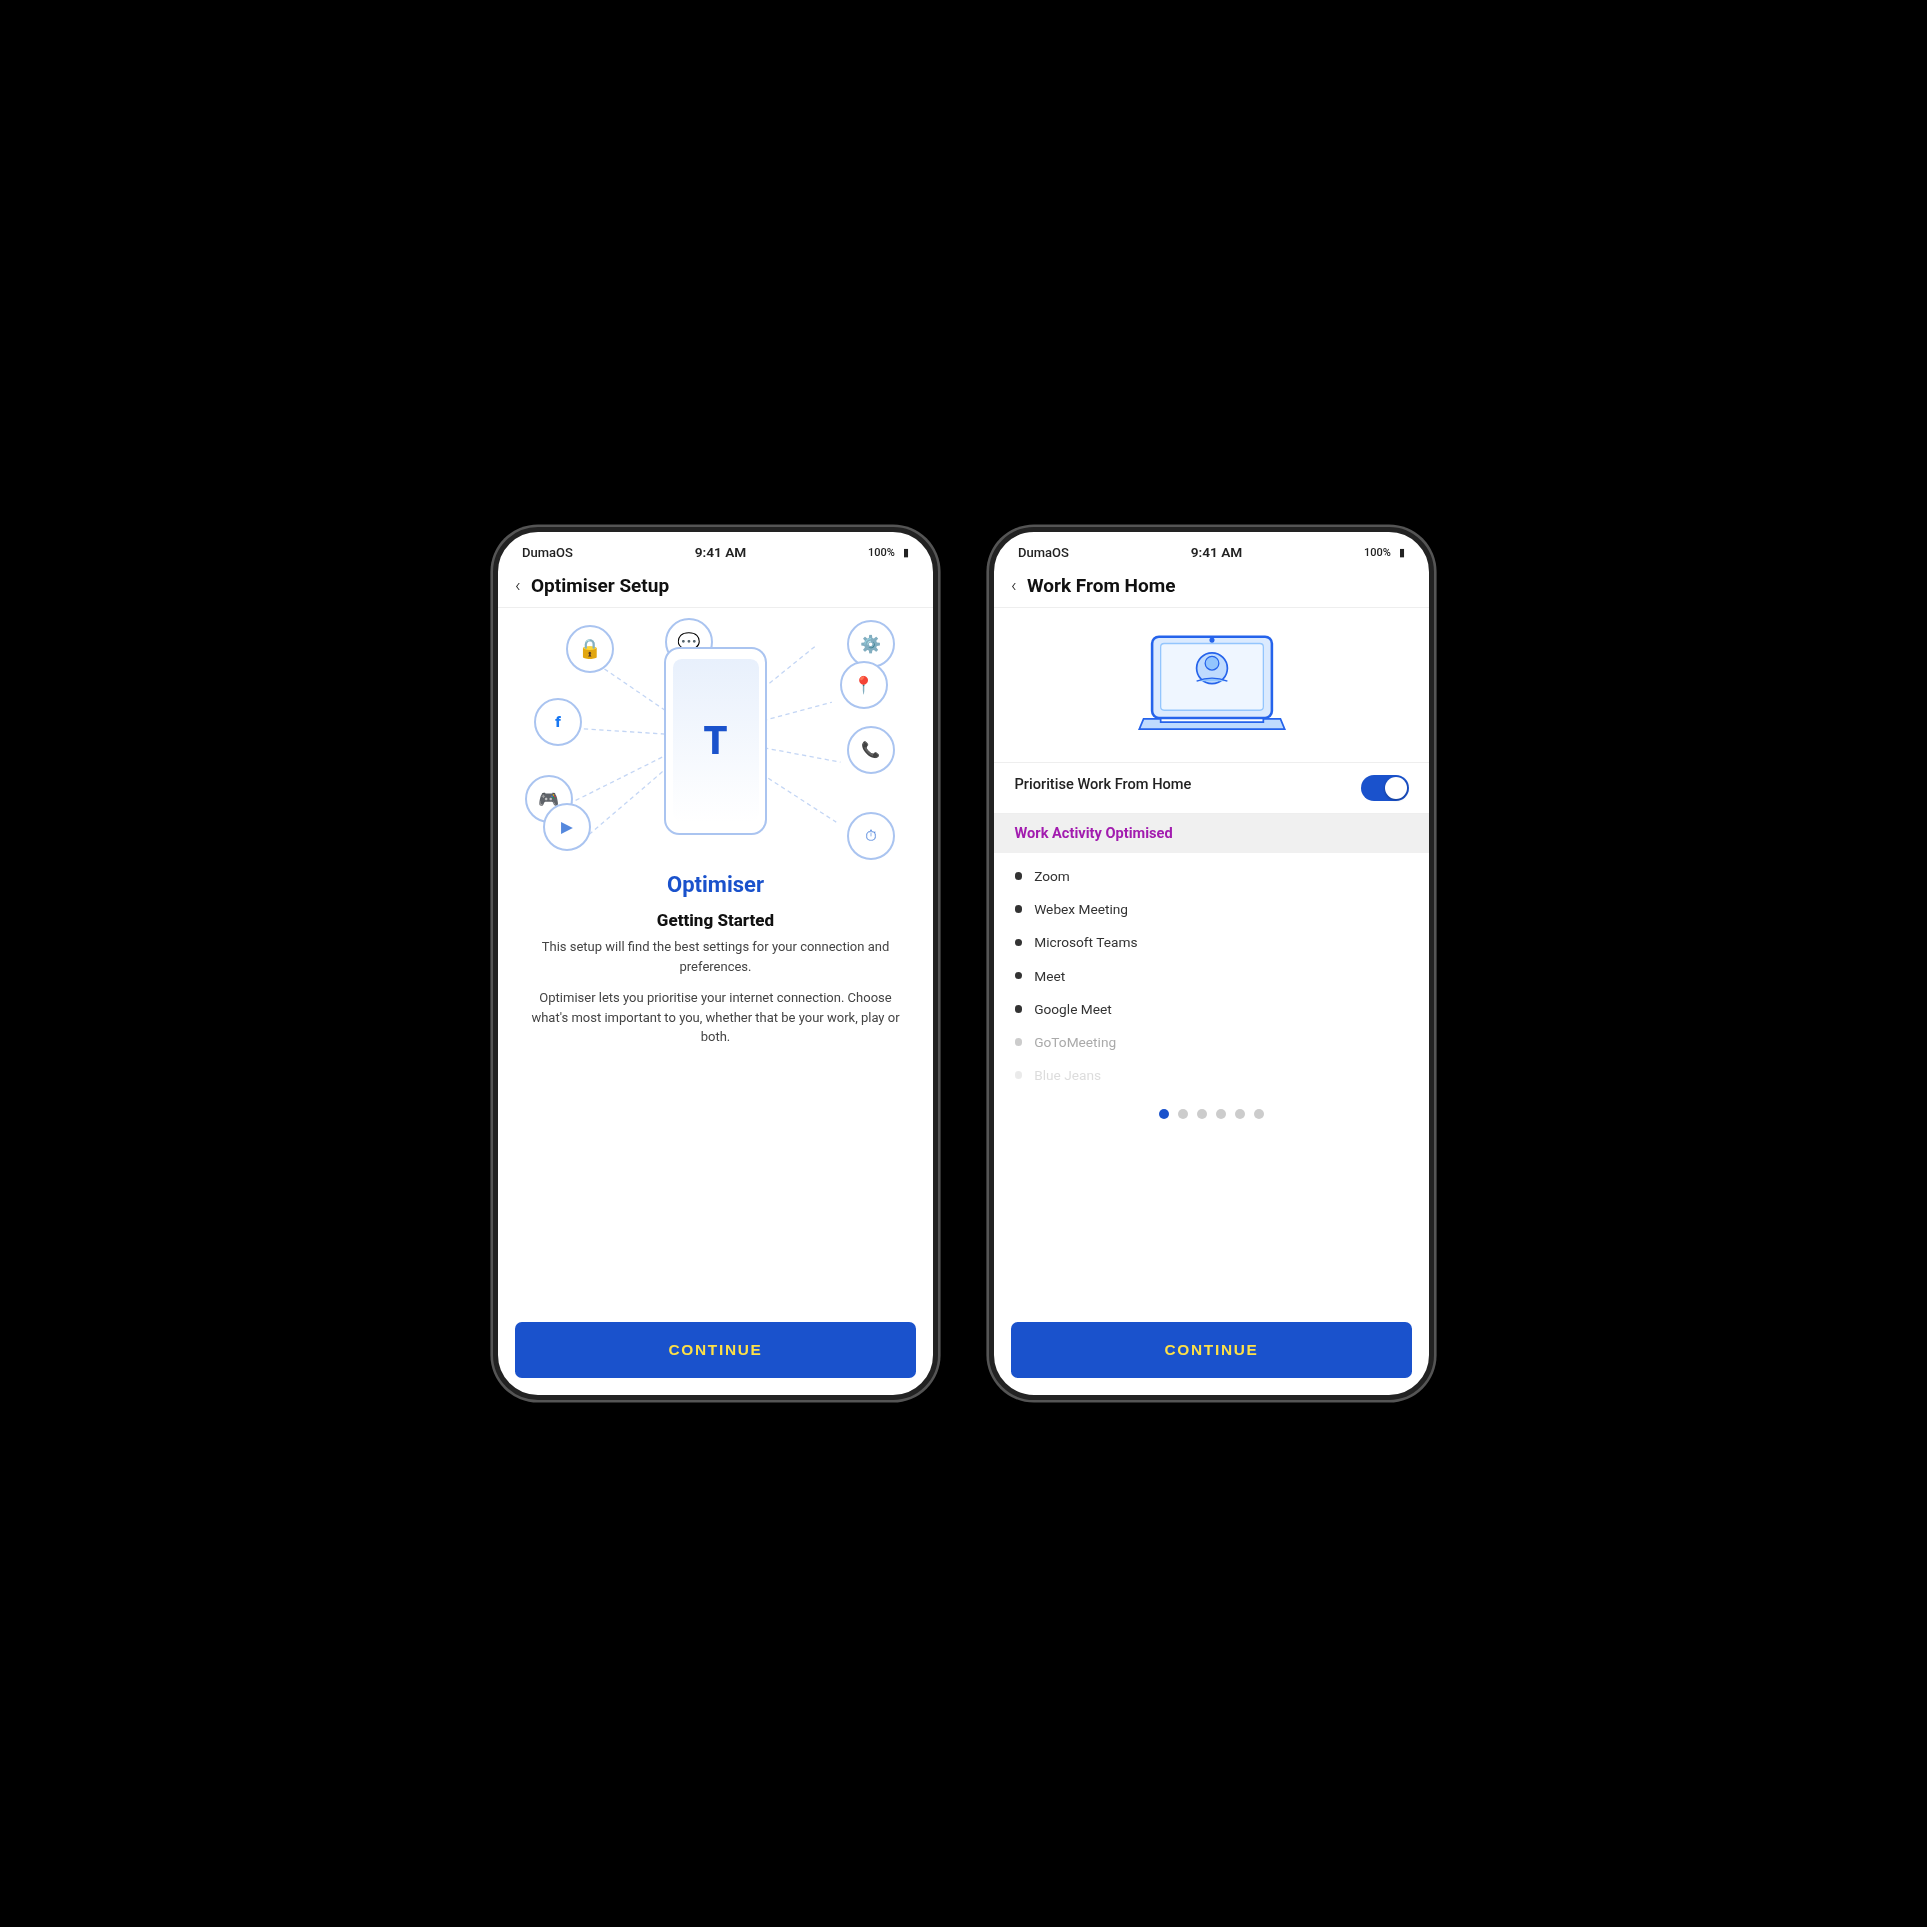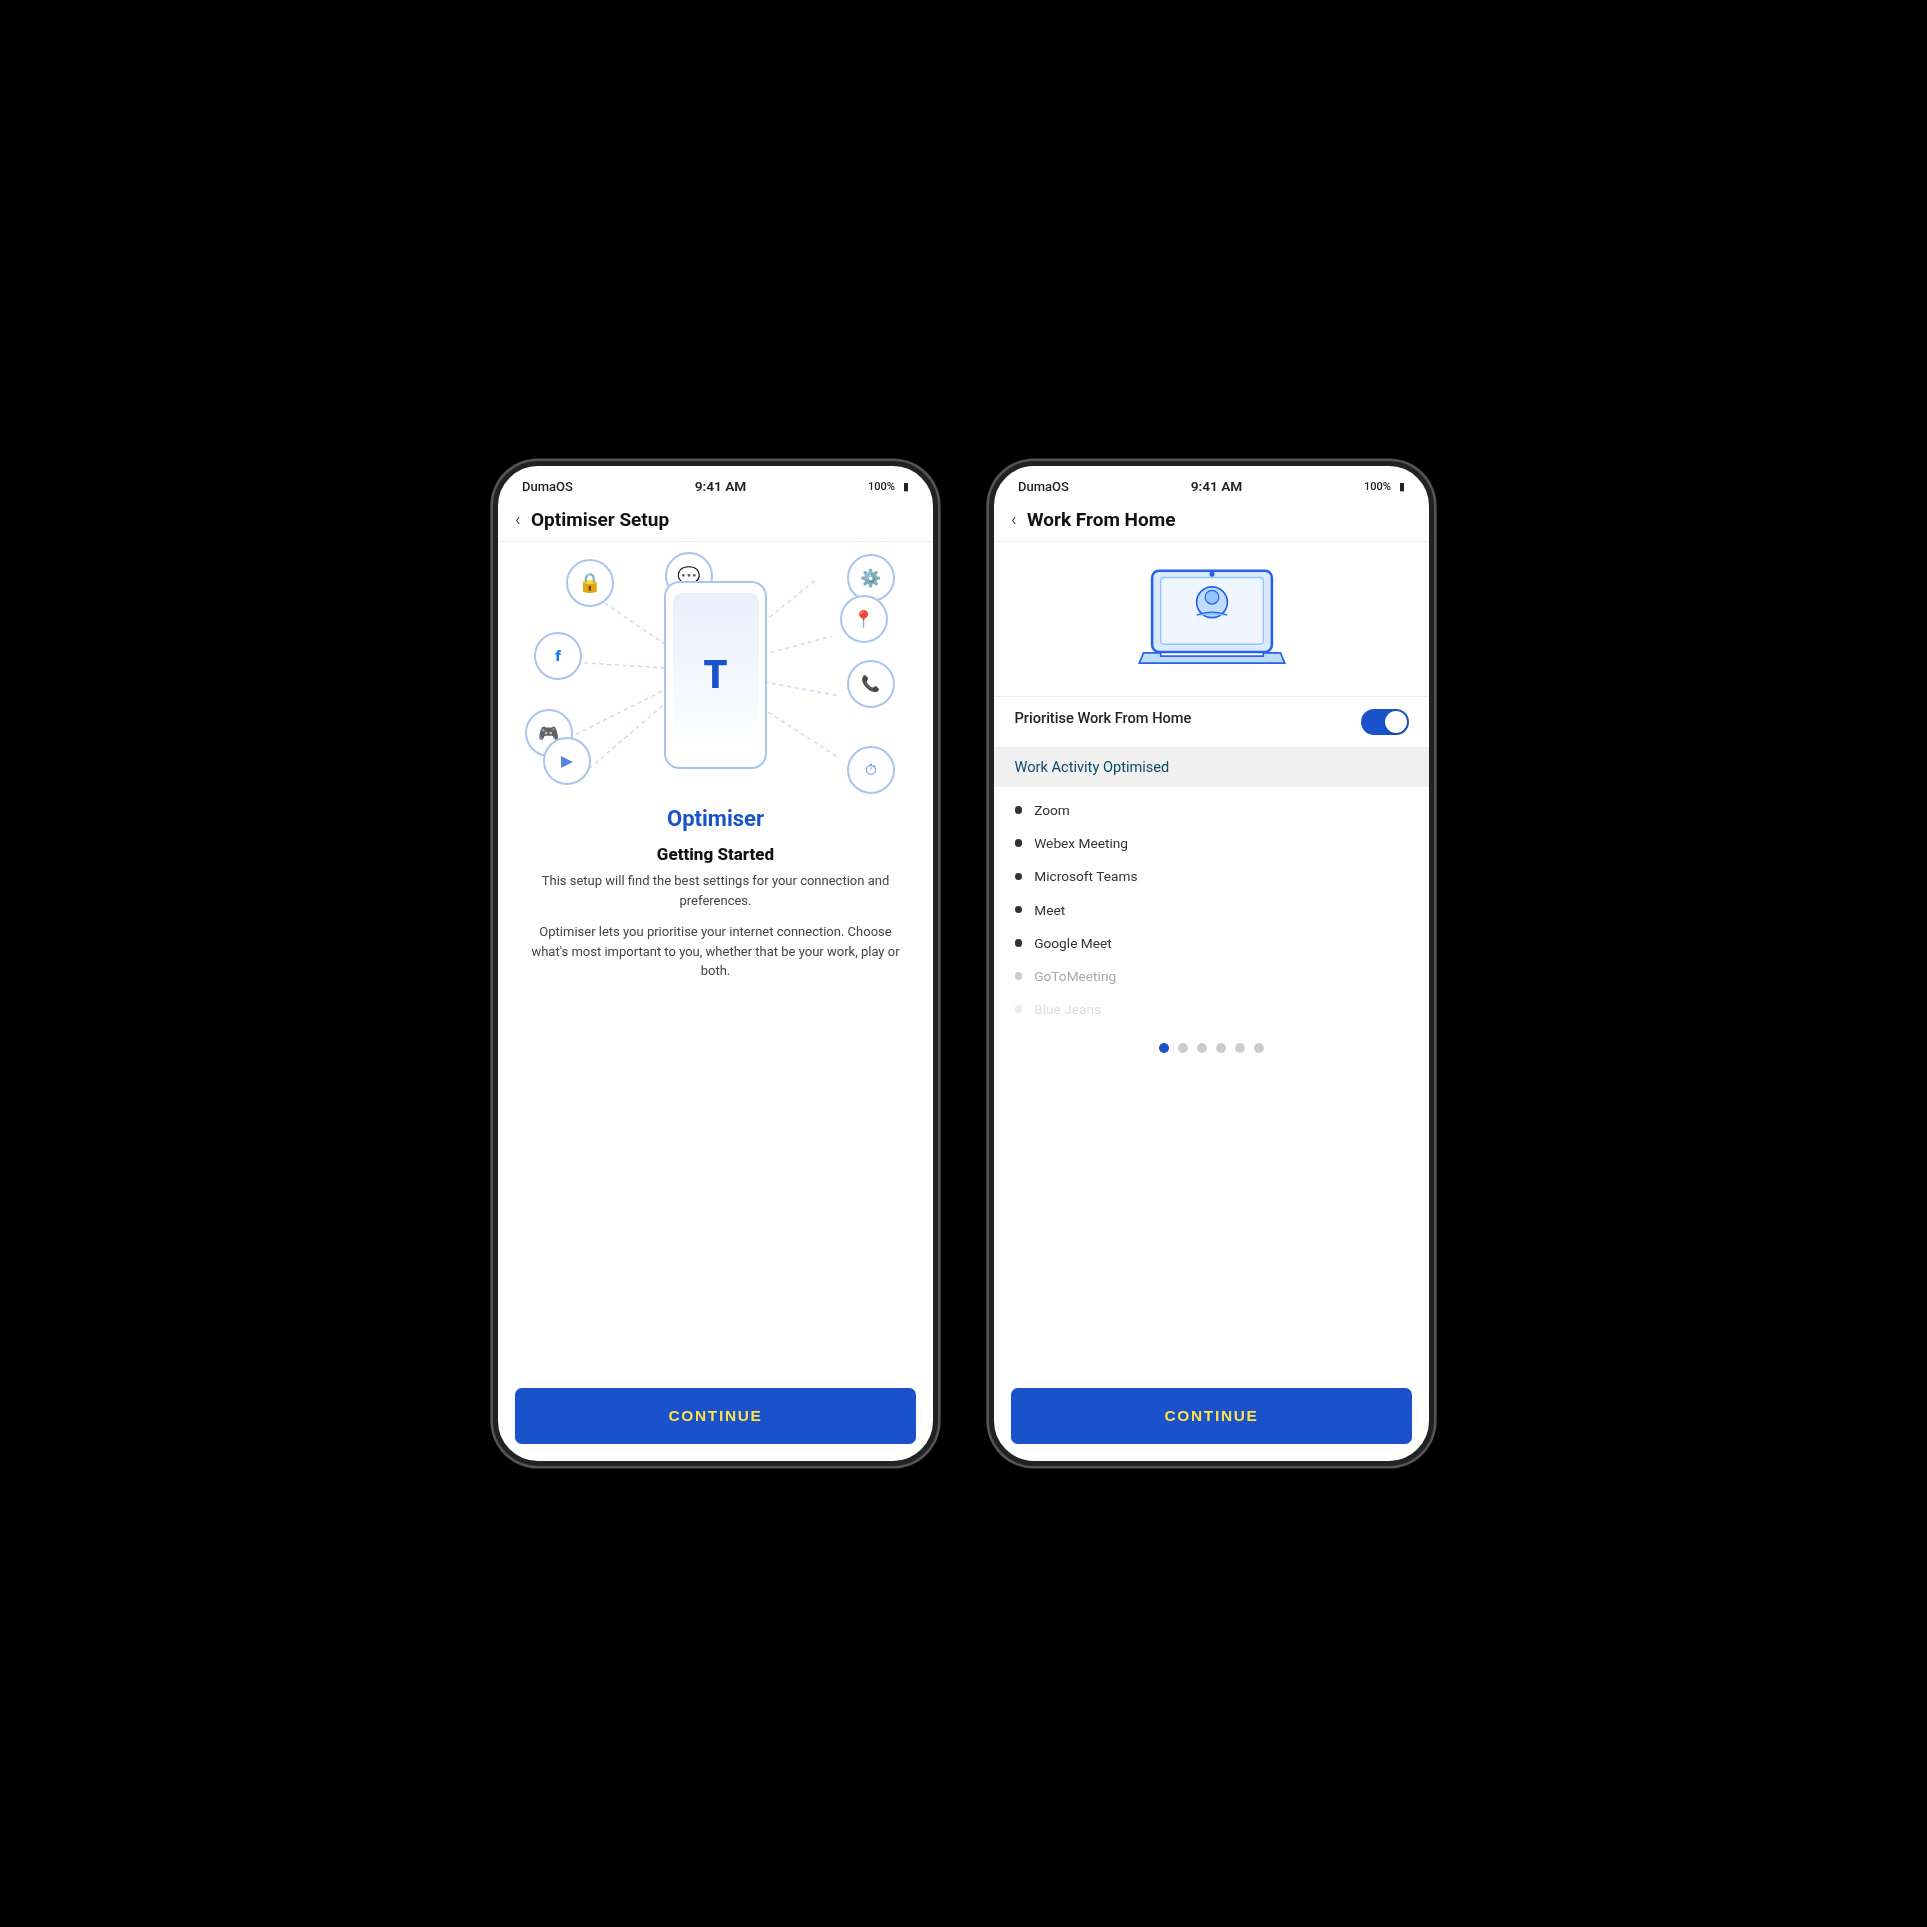--- a/index.html
+++ b/index.html
@@ -14,21 +14,21 @@
       font-family: -apple-system, BlinkMacSystemFont, 'Segoe UI', Roboto, sans-serif;
     }
     .phones-container {
       display: flex;
       gap: 51px;
       align-items: center;
       justify-content: center;
     }
     .phone {
       width: 445px;
-      height: 1005px;
+      height: 873px;
       background: #fff;
       border-radius: 45px;
       border: 5.1px solid #222;
       overflow: hidden;
       display: flex;
       flex-direction: column;
       position: relative;
       box-shadow: 0 0 0 2.6px #555;
     }
     
@@ -211,22 +211,22 @@
       border-radius: 50%;
       position: absolute;
       top: 1.7px;
       right: 1.7px;
       box-shadow: 0 0.9px 2.6px rgba(0,0,0,0.3);
     }
     .section-header {
       background: #f0f0f0;
       padding: 10.3px 20.5px;
       font-size: 14.6px;
-      font-weight: 400;
-      color: #0c4a6e;
+      font-weight: 700;
+      color: #a21caf;
     }
     .app-list {
       padding: 6.8px 0;
     }
     .app-item {
       display: flex;
       align-items: center;
       padding: 8.6px 20.5px;
       font-size: 13.7px;
       color: #333;

